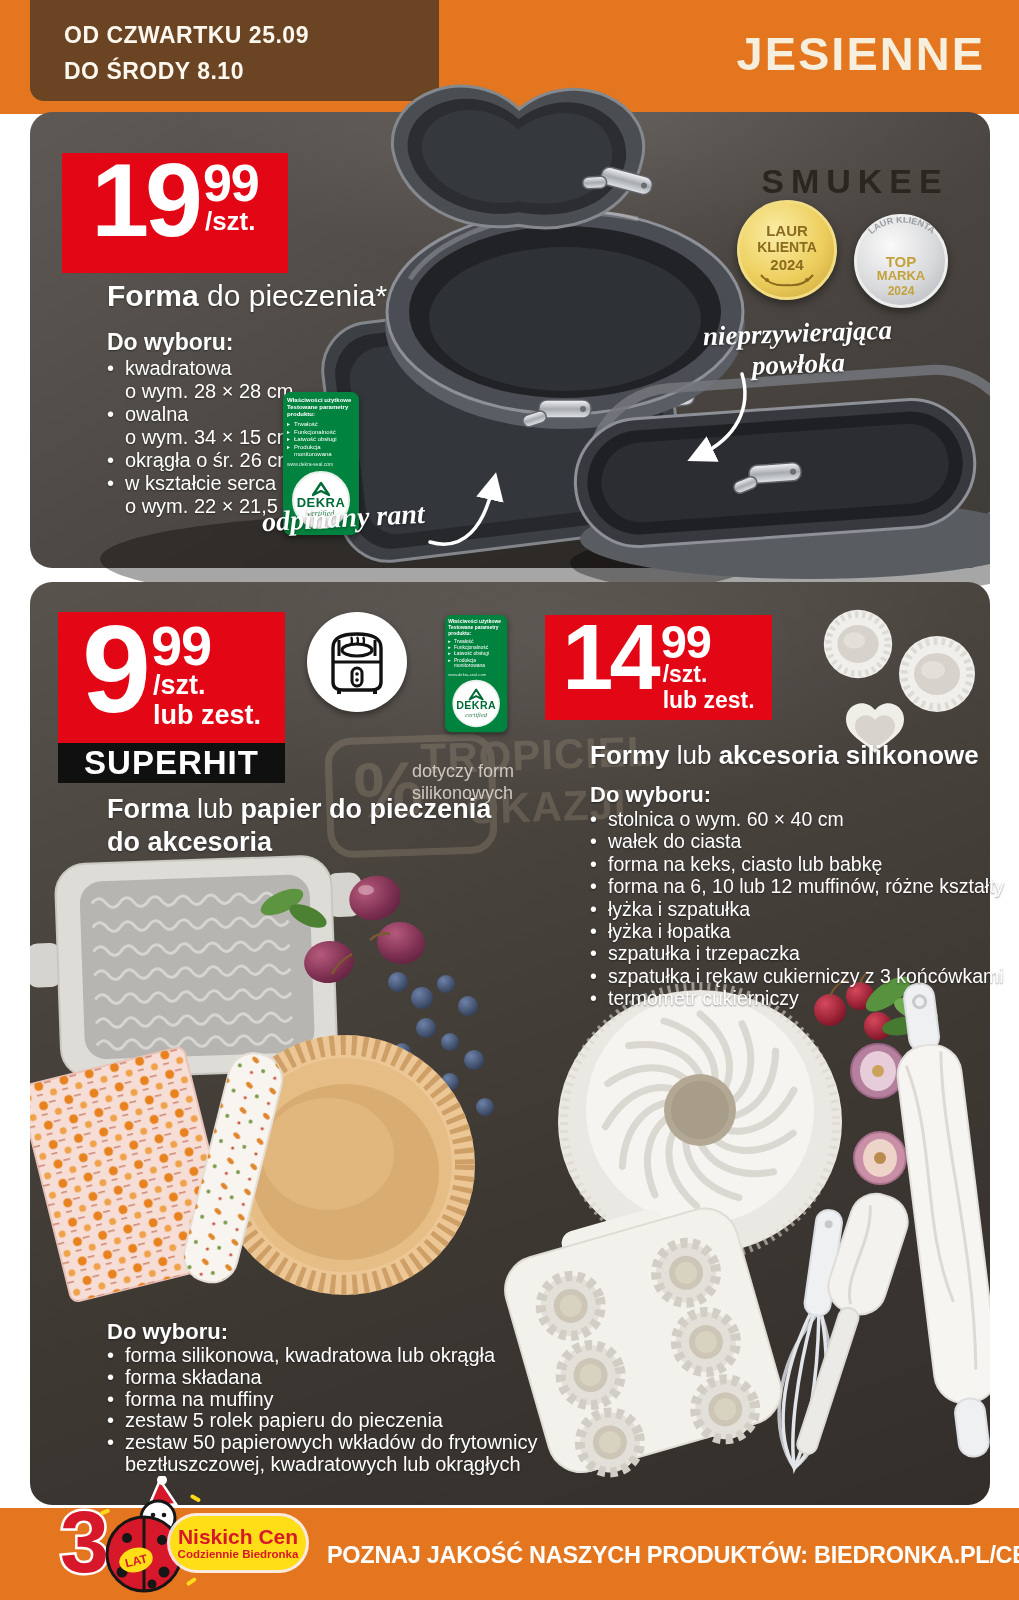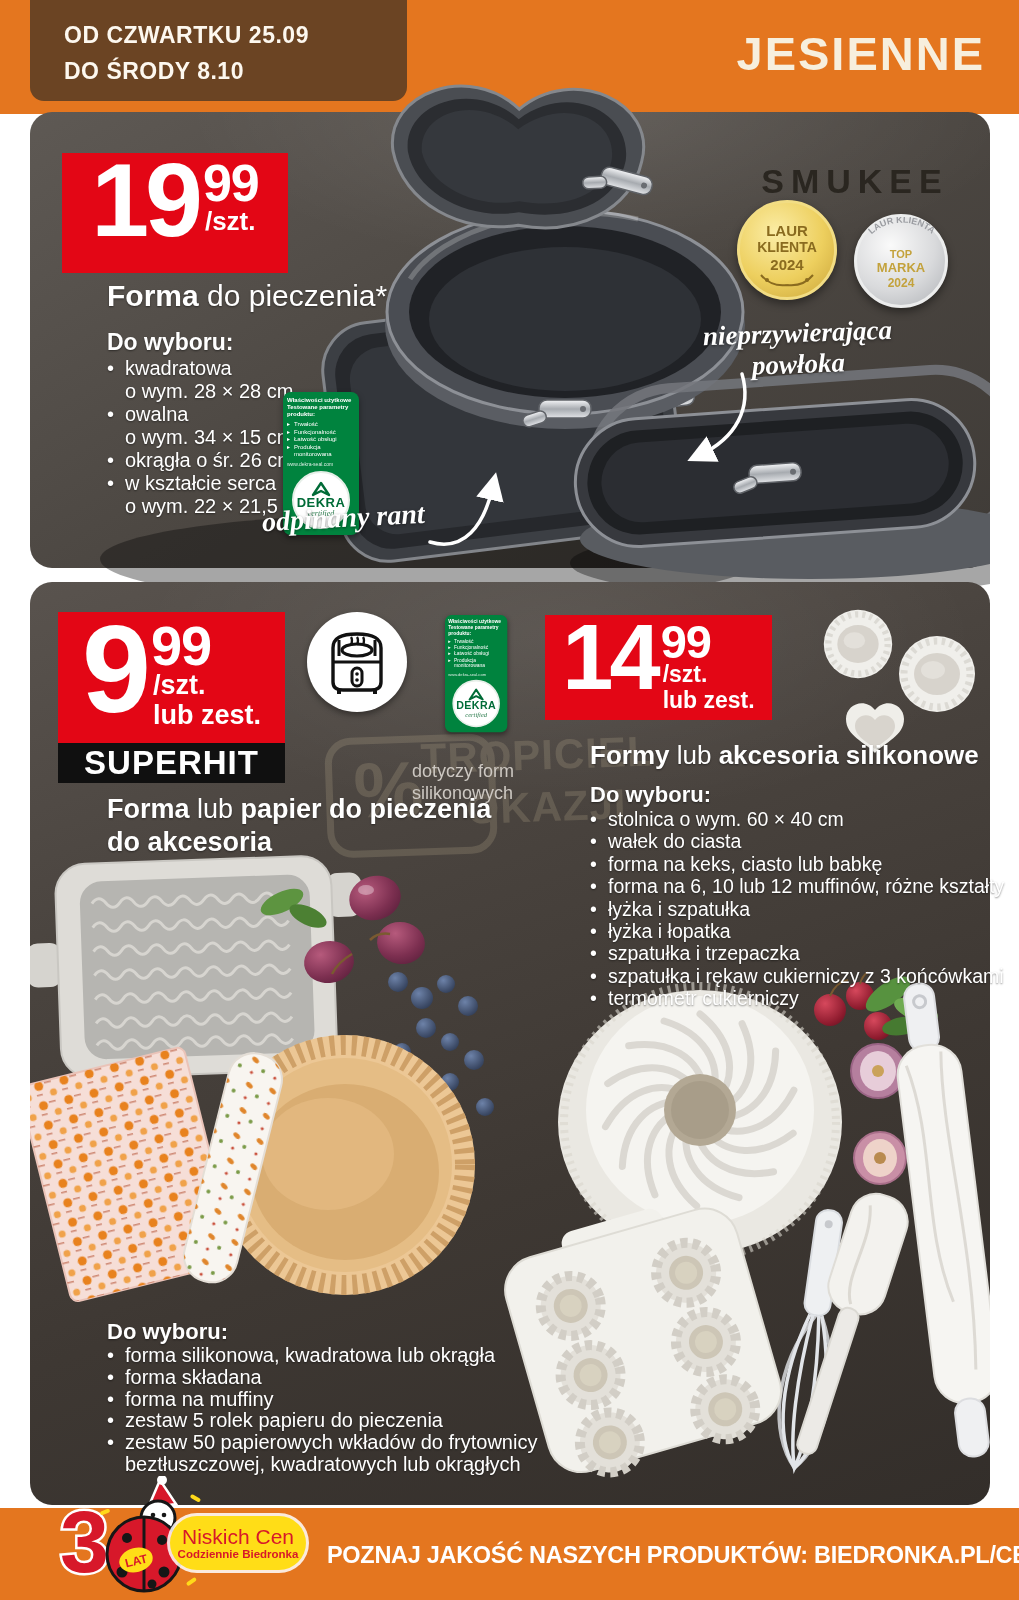--- a/index.html
+++ b/index.html
@@ -2,21 +2,21 @@
 <html><head>
 <meta charset="utf-8">
 <style>
   html,body{margin:0;padding:0;background:#fff;}
   #page{position:relative;width:1019px;height:1600px;overflow:hidden;background:#fff;
         font-family:"Liberation Sans",sans-serif;}
   .abs{position:absolute;}
 
   
   .header-band{left:0;top:0;width:1019px;height:114px;background:#e4761f;}
-  .date-box{left:30px;top:0;width:377px;height:101px;background:#6b4423;border-radius:0 0 14px 14px;color:#fdf8ef;}
+  .date-box{left:30px;top:0;width:377px;height:101px;background:#6b4423;border-radius:0 0 14px 14px;color:#fdf8ef;padding-left:32px;}
   .date-line{position:absolute;left:34px;font-size:23px;font-weight:bold;letter-spacing:.5px;white-space:nowrap;}
   .dl1{top:22px;} .dl2{top:58px;}
   .season{right:34px;top:26px;font-size:47px;font-weight:bold;color:#f7efdd;letter-spacing:2px;}
 
   
   .card{border-radius:22px;}
   .card1{left:30px;top:112px;width:960px;height:456px;
     background:radial-gradient(700px 260px at 60% 0%,rgba(255,255,255,.10),transparent 60%),
                linear-gradient(150deg,#5e5954,#4c4742 50%,#3f3b37);}
   .card2{left:30px;top:582px;width:960px;height:923px;
@@ -64,21 +64,21 @@
   .medal{border-radius:50%;text-align:center;font-weight:bold;}
   .gold{left:707px;top:88px;width:100px;height:100px;
     background:radial-gradient(circle at 38% 32%,#fbeda6,#edcf5e 55%,#c9a338);
     border:3px solid #f2dd84;box-shadow:0 4px 8px rgba(0,0,0,.4);color:#8a6b1f;}
   .silver{left:824px;top:102px;width:94px;height:94px;
     background:radial-gradient(circle at 38% 32%,#fafafa,#d9dadc 55%,#aeb1b5);
     border:3px solid #eceded;box-shadow:0 4px 8px rgba(0,0,0,.4);color:#97999e;}
   .m-l1{font-size:15px;line-height:16px;margin-top:20px;}
   .m-l2{font-size:14px;line-height:16px;}
   .m-yr{font-size:15px;margin-top:1px;}
-  .silver .m-l1{margin-top:4px;font-size:11px;color:#c3a23c;line-height:14px;}
+  .silver .m-l1{margin-top:12px;font-size:15px;color:#c3a23c;line-height:14px;}
   .silver .m-l2{font-size:13px;color:#c3a23c;line-height:14px;}
   .silver .m-yr{font-size:12px;color:#c3a23c;}
   .arcsvg{display:block;margin:0 auto;}
 
   
   .script{font-family:"Liberation Serif",serif;font-style:italic;font-weight:bold;color:#fff;
           text-shadow:0 1px 3px rgba(0,0,0,.5);}
   .coating{left:628px;top:206px;width:280px;text-align:center;font-size:27px;line-height:31px;transform:rotate(-2deg);}
   .rim{left:232px;top:390px;font-size:28px;transform:rotate(-3deg);}
 
@@ -112,21 +112,21 @@
   .wm-t2{position:absolute;left:140px;top:62px;font-size:42px;font-weight:bold;letter-spacing:1px;}
 
   
   .footer-band{left:0;top:1508px;width:1019px;height:92px;background:#e4761f;}
   .pagenum{left:30px;top:1599px;font-size:23px;font-weight:bold;color:#fff;}
   .logo3{left:60px;top:1498px;font-size:88px;font-weight:bold;color:#d7182a;line-height:88px;
          -webkit-text-stroke:5px #fff;paint-order:stroke fill;}
   .ladybug{left:94px;top:1476px;}
   .pill{left:170px;top:1516px;width:136px;height:54px;border-radius:27px;background:#ffdd17;
         box-shadow:0 0 0 3px rgba(255,255,255,.85);display:flex;flex-direction:column;align-items:center;justify-content:center;}
-  .pill-l1{font-size:21px;font-weight:normal;color:#d7182a;line-height:22px;}
+  .pill-l1{font-size:21px;font-weight:bold;color:#d7182a;line-height:22px;}
   .pill-l2{font-size:11.5px;font-weight:bold;color:#d7182a;line-height:13px;}
   .cert{left:327px;top:1542px;font-size:23.5px;font-weight:bold;color:#fff;letter-spacing:-.3px;white-space:nowrap;}
 </style>
 </head>
 <body>
 
 <div id="page">
 
   <div class="abs header-band"></div>
   <div class="abs date-box">

